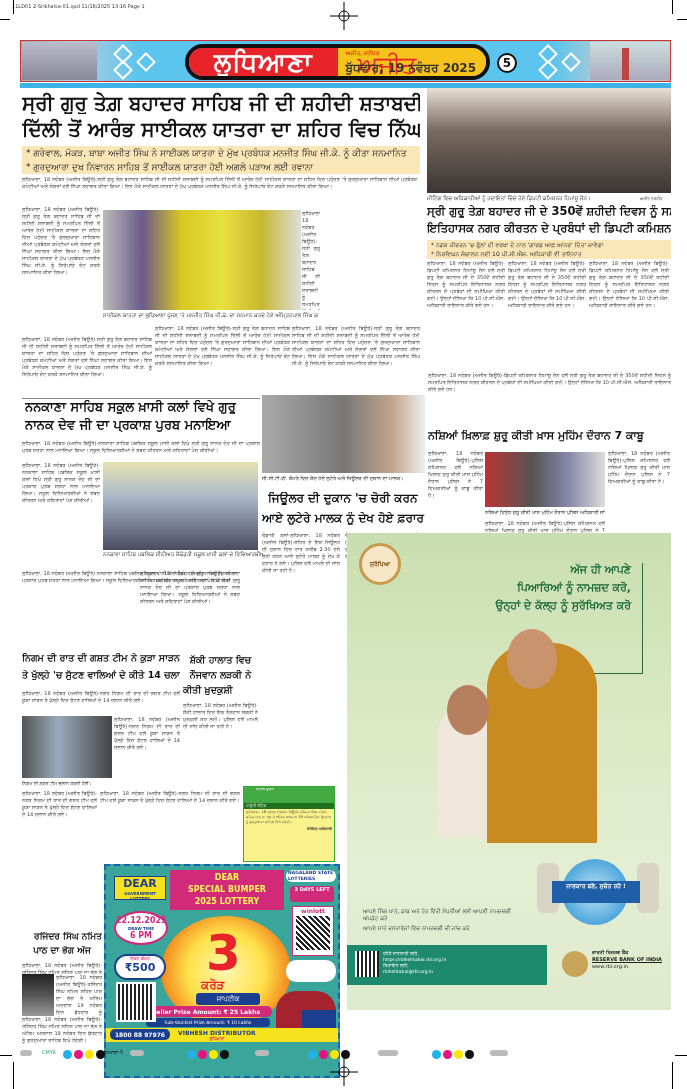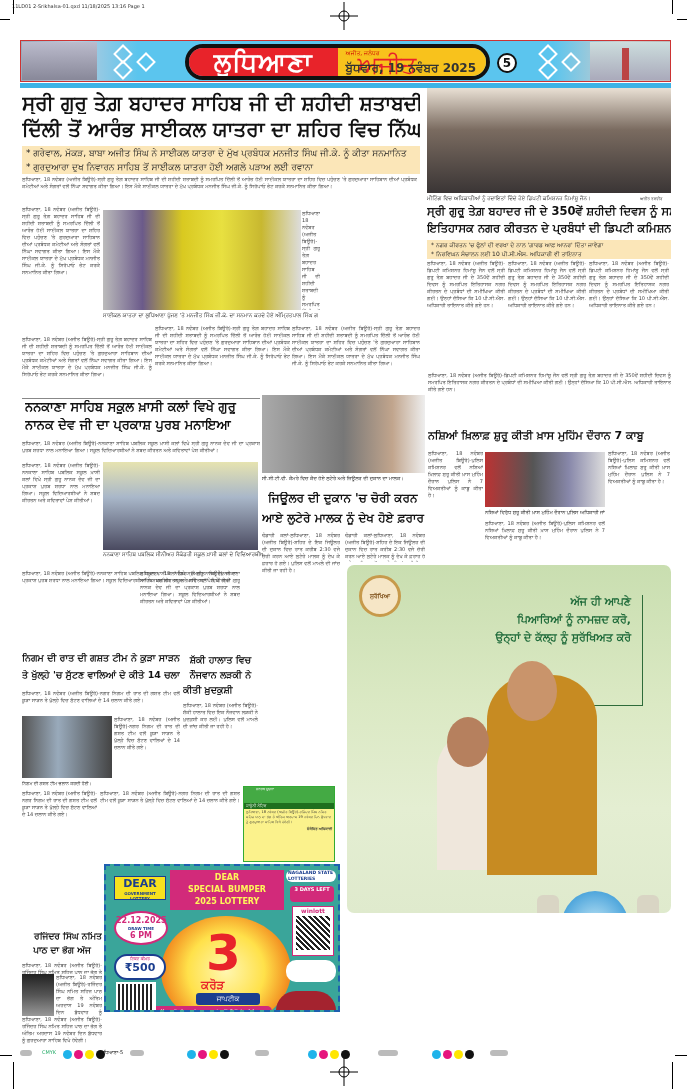--- a/index.html
+++ b/index.html
@@ -20,39 +20,39 @@
   .statue { left: 22px; top: 42px; width: 75px; height: 38px; background: linear-gradient(180deg,#bbc 0%, #889 100%); }
   .tower { left: 590px; top: 42px; width: 80px; height: 38px; background: linear-gradient(180deg,#cdd 0%, #aab 100%); }
   .tower-red { left: 622px; top: 48px; width: 7px; height: 32px; background: #b44; }
   .diamond { width: 14px; height: 14px; border: 2px solid #fff; transform: rotate(45deg); }
   .headline { font-weight: bold; color: #111; line-height: 1.1; white-space: nowrap; overflow: hidden; }
   .kicker { background: #fbe6b8; font-size: 9px; line-height: 12px; padding: 1px 4px; color: #222; white-space: nowrap; overflow: hidden; }
   .col-text { font-size: 5px; line-height: 7px; color: #444; overflow: hidden; text-align: justify; }
   .photo { background: #777; overflow: hidden; }
   .caption { font-size: 5.5px; line-height: 7px; color: #222; overflow: hidden; white-space: nowrap; }
   .rule { background: #888; }
-  .ad-rbi { left: 347px; top: 565px; width: 324px; height: 348px; background: linear-gradient(180deg,#c9deb0 0%, #dbe9c4 40%, #e4eed2 70%, #dfeacd 100%); overflow: hidden; border-radius: 7px; }
+  .ad-rbi { left: 347px; top: 533px; width: 324px; height: 477px; background: linear-gradient(180deg,#c9deb0 0%, #dbe9c4 40%, #e4eed2 70%, #dfeacd 100%); overflow: hidden; }
   .rbi-logo { left: 12px; top: 10px; width: 42px; height: 42px; border-radius: 50%; border: 3px solid #c79a4b; background: #f6e6c6; display: flex; align-items: center; justify-content: center; font-size: 6px; color: #7a4b13; font-weight: bold; }
   .rbi-headline { right: 40px; top: 28px; text-align: right; color: #1f6b3a; font-weight: bold; font-size: 11px; line-height: 18px; }
   .rbi-vline { right: 28px; top: 30px; width: 1px; height: 110px; background: #2e6b3a; }
   .rbi-hline { right: 28px; top: 140px; width: 88px; height: 1px; background: #2e6b3a; }
   .couple-m { left: 140px; top: 110px; width: 110px; height: 200px; background: #c78b22; border-radius: 45px 45px 0 0; }
   .couple-m-head { left: 160px; top: 96px; width: 50px; height: 60px; border-radius: 50%; background: #c9946b; }
   .couple-w { left: 90px; top: 165px; width: 90px; height: 140px; background: #efe7dc; border-radius: 40px 40px 0 0; }
   .couple-w-head { left: 100px; top: 152px; width: 42px; height: 50px; border-radius: 50%; background: #b6805e; }
   .rbi-body { left: 16px; top: 322px; width: 170px; color: #1f6b3a; font-size: 8px; line-height: 12px; font-weight: bold; }
   .rbi-bullets { left: 16px; top: 375px; width: 150px; color: #333; font-size: 5.5px; line-height: 7px; }
   .rbi-badge { left: 215px; top: 326px; width: 66px; height: 66px; border-radius: 50%; background: radial-gradient(circle,#bde4f5 0%, #4fa6dc 70%, #2b7bc0 100%); }
   .rbi-ribbon { left: 205px; top: 348px; width: 88px; height: 22px; background: #1f5fa8; color: #fff; font-size: 6px; line-height: 9px; text-align: center; font-weight: bold; }
   .rbi-foot { left: 0; top: 412px; width: 200px; height: 40px; background: #1d8a6e; }
   .rbi-qr { left: 8px; top: 418px; width: 24px; height: 26px; background: repeating-linear-gradient(90deg,#fff 0 2px,#222 2px 4px); }
   .rbi-foot-text { left: 36px; top: 418px; color: #fff; font-size: 4.5px; line-height: 6px; }
   .rbi-seal { left: 215px; top: 418px; width: 26px; height: 26px; border-radius: 50%; background: #c9a55a; }
   .rbi-name { left: 245px; top: 416px; font-size: 5px; line-height: 7px; color: #222; font-weight: bold; }
-  .ad-lottery { left: 104px; top: 864px; width: 236px; height: 148px; border: 2px dashed #1d5fb0; background: #3aa59a; overflow: hidden; }
+  .ad-lottery { left: 104px; top: 864px; width: 236px; height: 214px; border: 2px dashed #1d5fb0; background: #3aa59a; overflow: hidden; }
   .lt-sun { left: 55px; top: 50px; width: 130px; height: 110px; border-radius: 50%; background: radial-gradient(circle,#fff6b0 0%, #ffe14a 45%, #f28b1f 75%, #f28b1f 100%); }
   .lt-dear { left: 8px; top: 10px; width: 52px; height: 24px; background: #f7e21e; border: 1px solid #1b3e8f; color: #1b3e8f; font-weight: bold; font-size: 11px; text-align: center; line-height: 14px; }
   .lt-dear small { display: block; font-size: 4px; line-height: 5px; }
   .lt-title { left: 64px; top: 4px; width: 114px; height: 40px; background: #d22a7a; color: #fff75a; font-weight: bold; font-size: 8px; line-height: 12px; text-align: center; padding-top: 2px; }
   .lt-date { left: 8px; top: 45px; width: 54px; height: 34px; border-radius: 50%; background: #fff; border: 2px solid #d22a7a; color: #d22a7a; font-weight: bold; text-align: center; font-size: 8px; line-height: 10px; padding-top: 3px; }
   .lt-date .small { font-size: 4px; line-height: 5px; color: #1b3e8f; }
   .lt-price { left: 8px; top: 88px; width: 52px; height: 26px; border-radius: 13px; background: #fff; border: 2px solid #1b3e8f; color: #1b3e8f; text-align: center; font-weight: bold; font-size: 11px; line-height: 12px; }
   .lt-price .small { display: block; font-size: 4px; line-height: 6px; color: #d22a7a; }
   .lt-3 { left: 100px; top: 62px; color: #e8232a; font-weight: bold; font-size: 50px; line-height: 50px; }
   .lt-crore { left: 95px; top: 112px; color: #e8232a; font-weight: bold; font-size: 12px; }

